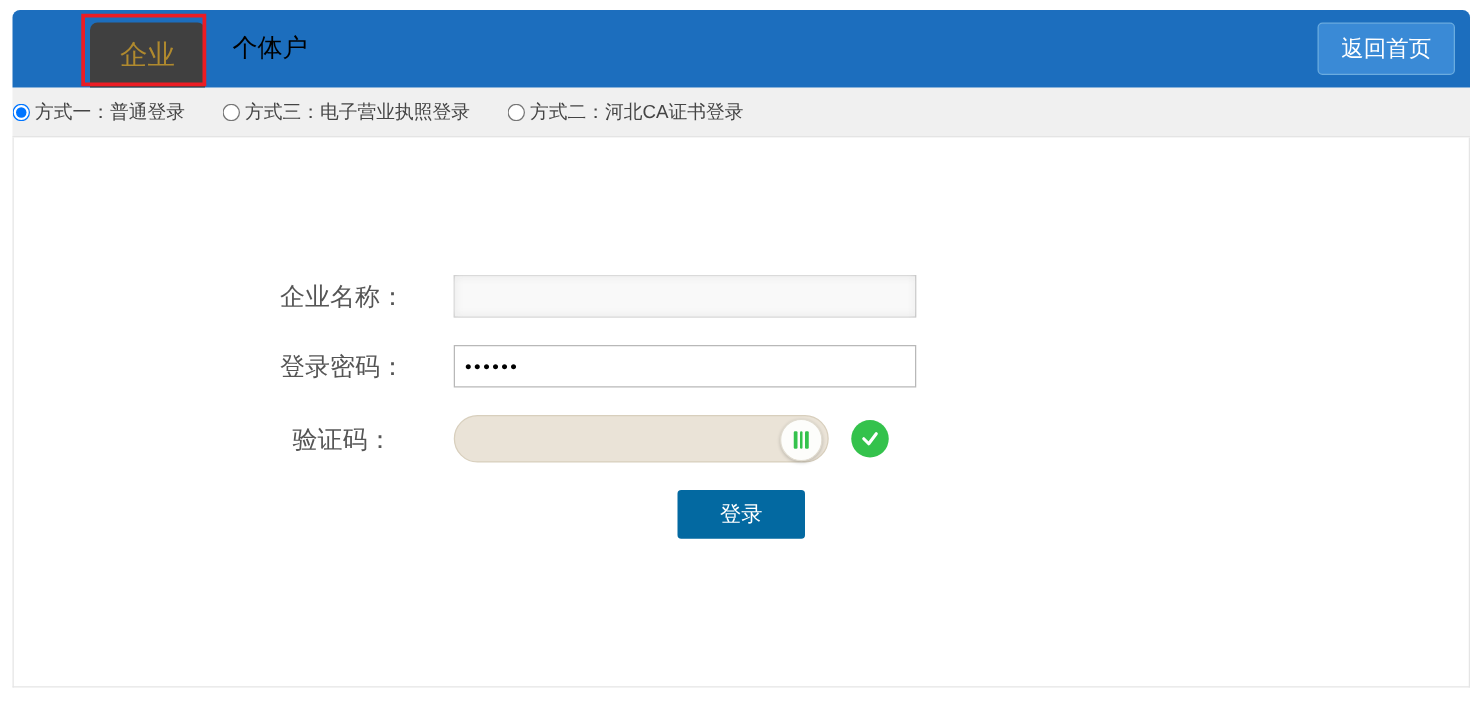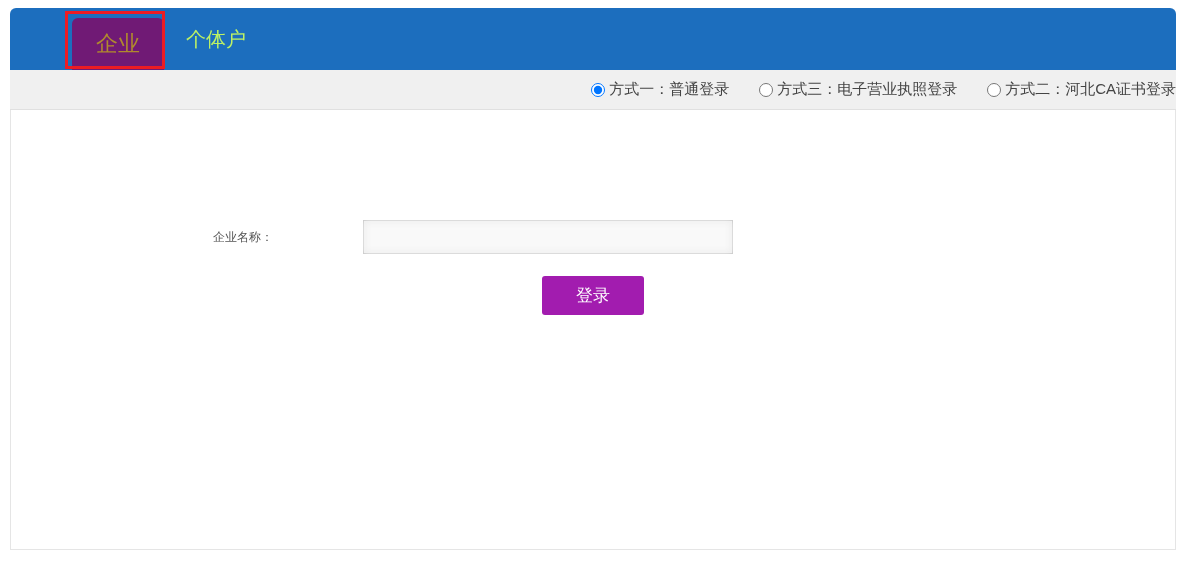--- a/index.html
+++ b/index.html
@@ -18,31 +18,31 @@
   .top-tabs {
     background: #1c6ebe;
     border-radius: 6px 6px 0 0;
     display: flex;
     align-items: center;
     height: 62px;
     padding: 0 12px;
     position: relative;
   }
   .tab {
-    color: #bef264;
+    color: #000000;
     font-size: 20px;
     padding: 0 22px;
     height: 66px;
     line-height: 62px;
     cursor: pointer;
     display: flex;
     align-items: center;
   }
   .tab.active {
-    background: #701a75;
+    background: #404040;
     color: #b08a2e;
     border-radius: 6px 6px 0 0;
     margin-top: 10px;
     height: 52px;
     line-height: 52px;
     font-size: 22px;
     padding: 0 24px;
   }
   .highlight-box {
     position: absolute;
@@ -61,21 +61,21 @@
     border-radius: 4px;
     cursor: pointer;
   }
 
   .mode-row {
     background: #f0f0f0;
     border-bottom: 1px solid #e0e0e0;
     height: 40px;
     display: flex;
     align-items: center;
-    justify-content: flex-end;
+    justify-content: flex-start;
     gap: 30px;
     font-size: 15px;
     color: #444;
   }
   .mode-item {
     display: inline-flex;
     align-items: center;
     gap: 4px;
     cursor: pointer;
   }
@@ -92,23 +92,23 @@
   }
   .form-row {
     display: flex;
     align-items: center;
     justify-content: flex-start;
     margin: 0 auto 22px auto;
     width: 760px;
   }
   .form-label {
     width: 150px;
-    text-align: left;
+    text-align: center;
     color: #555;
-    font-size: 12px;
+    font-size: 20px;
     padding-right: 28px;
   }
   .text-input {
     width: 370px;
     height: 34px;
     border: 1px solid #b8b8b8;
     padding: 4px 8px;
     font-size: 15px;
   }
   .slider-track {
@@ -150,21 +150,21 @@
     width:760px;margin:0 auto 20px auto;display:flex;
     justify-content:center;
   }
   .download-link{
     display:inline-flex;align-items:center;gap:8px;
     color:#1977c1;font-size:15px;cursor:pointer;
     margin-left:180px;
   }
   .login-btn{
     display:block;margin:6px auto 0 auto;
-    background:#a21caf;color:#fff;border:none;
+    background:#0369a1;color:#fff;border:none;
     font-size:17px;padding:8px 34px;border-radius:3px;
     cursor:pointer;
   }
   .blur-area{
     position:relative;
   }
   .blur-overlay{
     position:absolute;left:0;top:0;right:0;bottom:0;
     backdrop-filter: blur(3px);
     background: rgba(230,230,230,0.25);
@@ -180,20 +180,23 @@
 
     <div style="width:50px"></div>
 
     <div class="tab active">
       <span>企业</span>
     </div>
     <div class="tab">
       <span>个体户</span>
     </div>
 
+    <button class="return-home">
+      <span>返回首页</span>
+    </button>
   </div>
 
   <div class="mode-row">
     <label class="mode-item">
       <input type="radio" name="mode" checked="" style="">
       <span>方式一：普通登录</span>
     </label>
     <label class="mode-item">
       <input type="radio" name="mode" style="">
       <span>方式三：电子营业执照登录</span>
@@ -207,21 +210,42 @@
   <div class="form-panel">
 
     <div class="form-row">
       <div class="form-label">企业名称：</div>
       <div class="blur-area" style="width:370px;height:34px;">
         <input class="text-input" type="text" value="" style="">
         <div class="blur-overlay"></div>
       </div>
     </div>
 
-
+    <div class="form-row">
+      <div class="form-label">登录密码：</div>
+      <input class="text-input" type="text" style="letter-spacing: 2px;" value="••••••">
+    </div>
+
+    <div class="form-row">
+      <div class="form-label">验证码：</div>
+      <div class="slider-track">
+        <div class="slider-handle">
+          <div class="slider-bars">
+            <span></span>
+              <span></span>
+              <span></span>
+          </div>
+        </div>
+      </div>
+      <div class="check-icon">
+        <svg width="16" height="16" viewBox="0 0 16 16">
+          <polyline points="3,8 7,12 13,4" fill="none" stroke="#fff" stroke-width="2.5" stroke-linecap="round" stroke-linejoin="round"></polyline>
+        </svg>
+      </div>
+    </div>
 
 
     <button class="login-btn">
       <span>登录</span>
     </button>
 
   </div>
 </div>
 
 </body></html>

